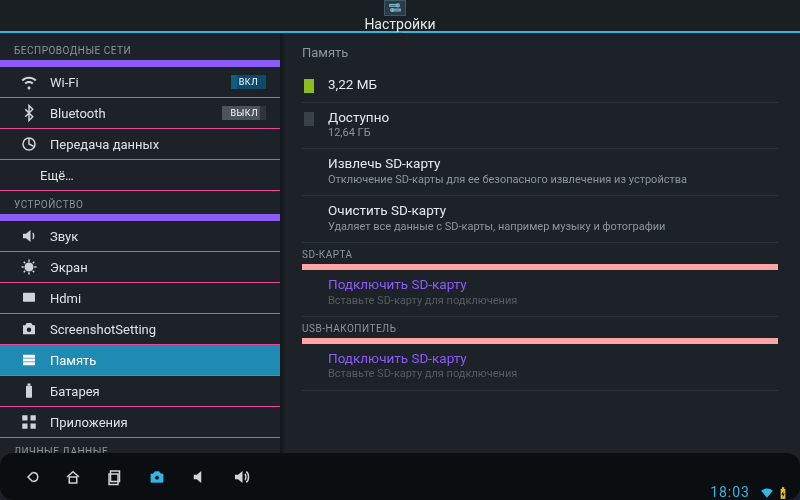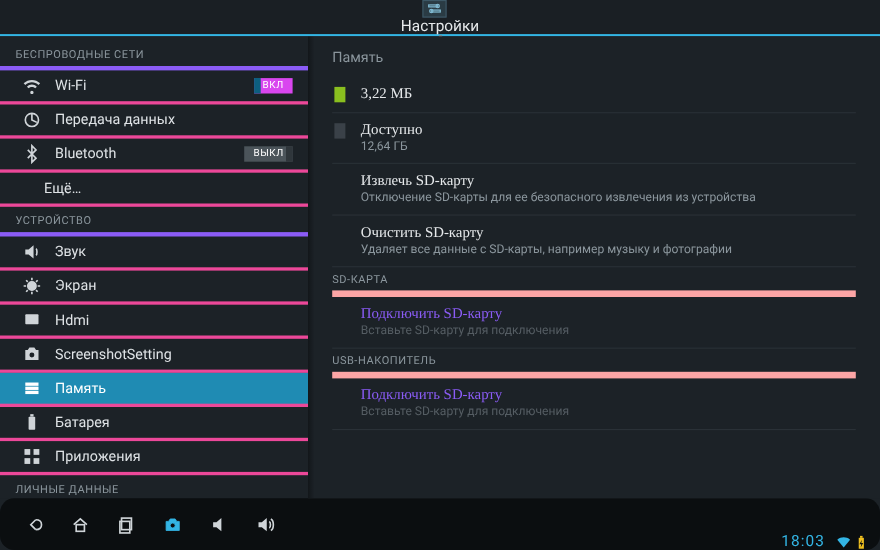--- a/index.html
+++ b/index.html
@@ -7,38 +7,38 @@
   .screen { width: 800px; height: 500px; background: #1c2227; display: flex; flex-direction: column; }
   .topbar { height: 33px; background: #1a1f24; border-bottom: 2px solid #33b5e5; display: flex; align-items: center; padding: 0 8px; color: #cfd4d8; flex-direction: column; }
   .topbar .app-icon { width: 22px; height: 22px; background: #2a3b44; border: 1px solid #3d5866; display: flex; align-items: center; justify-content: center; margin-right: 10px; }
   .topbar .app-icon svg { width: 14px; height: 14px; }
   .topbar .title { font-size: 14px; color: #e6e9eb; flex: 1; }
   .topbar .overflow { width: 24px; display: flex; flex-direction: column; align-items: center; gap: 3px; cursor: pointer; }
   .topbar .overflow span { width: 3px; height: 3px; background: #7d868c; }
 
   .content { flex: 1; display: flex; min-height: 0; }
   .sidebar { width: 280px; background: #1c2227; overflow: hidden; padding-top: 4px; }
-  .cat { color: #8b969d; font-size: 10px; letter-spacing: 0.5px; padding: 8px 14px 4px 14px; border-bottom: 4px solid #8b5cf6; }
-  .row { display: flex; align-items: center; height: 31px; padding: 0 14px 0 20px; color: #dfe3e6; font-size: 13px; border-bottom: 3px solid #ec4899; cursor: pointer; }
+  .cat { color: #8b969d; font-size: 10px; letter-spacing: 0.5px; padding: 8px 14px 4px 14px; border-bottom: 7px solid #8b5cf6; }
+  .row { display: flex; align-items: center; height: 31px; padding: 0 14px 0 20px; color: #dfe3e6; font-size: 13px; border-bottom: 1px solid #ec4899; cursor: pointer; }
   .row.indent { padding-left: 40px; }
   .row .ic { width: 18px; height: 18px; margin-right: 12px; display: flex; align-items: center; justify-content: center; color: #cfd4d8; }
   .row .lbl { flex: 1; white-space: nowrap; overflow: hidden; text-overflow: ellipsis; }
   .row.selected { background: #1f8bb3; color: #fff; }
   .toggle { font-size: 9px; padding: 2px 8px; letter-spacing: 0.5px; color: #fff; }
-  .toggle.on { background: #d946ef; box-shadow: inset 6px 0 0 #0d5f7f; margin-left: 24px; }
+  .toggle.on { background: #0c4a6e; box-shadow: inset 6px 0 0 #0d5f7f; margin-left: 24px; }
   .toggle.off { background: #4b545a; box-shadow: inset -6px 0 0 #2f363b; }
 
   .detail { flex: 1; background: #1c2227; padding: 6px 22px 0 22px; overflow: hidden; position: relative; }
   .detail::before { content:""; position:absolute; left:0; top:0; bottom:0; width:6px; background: linear-gradient(to right, rgba(0,0,0,0.35), transparent); }
   .dtitle { color: #8b969d; font-size: 13px; padding: 6px 0 10px 0; }
   .item { display: flex; gap: 14px; padding: 6px 0 8px 0; border-bottom: 1px solid #2a3137; }
   .swatch { width: 10px; height: 14px; margin-top: 3px; margin-left: 2px; flex-shrink: 0; }
   .swatch.none { visibility: hidden; }
   .it-main { flex: 1; min-width: 0; }
-  .it-title { color: #e6e9eb; font-size: 13.5px; line-height: 1.3; font-family: Liberation Serif, serif; }
+  .it-title { color: #e6e9eb; font-size: 13.5px; line-height: 1.3; }
   .it-sub { color: #8b969d; font-size: 11px; line-height: 1.3; }
   .item.disabled .it-title { color: #8b5cf6; }
   .item.disabled .it-sub { color: #555d63; }
   .dsub { color: #8b969d; font-size: 10px; letter-spacing: 0.5px; padding: 6px 0 4px 0; border-bottom: 6px solid #fca5a5; }
 
   .navbar { height: 47px; background: #0b0e10; display: flex; align-items: flex-end; padding: 0 10px; color: #cfd4d8; border-radius: 13px; }
   .navbtn { width: 42px; height: 100%; display: flex; align-items: center; justify-content: center; cursor: pointer; }
   .navbtn svg { width: 18px; height: 18px; }
   .navbtn.camera svg { fill: #33b5e5; stroke: #33b5e5; }
   .spacer { flex: 1; }
@@ -78,35 +78,35 @@
               <path d="M12 18c1.1 0 2 .9 2 2s-.9 2-2 2-2-.9-2-2 .9-2 2-2zm-6-5c3.3-3.3 8.7-3.3 12 0l-2 2c-2.2-2.2-5.8-2.2-8 0l-2-2zm-4-4c5.5-5.5 14.5-5.5 20 0l-2 2c-4.4-4.4-11.6-4.4-16 0l-2-2z"></path>
             </svg>
           </span>
         <span class="lbl">Wi-Fi</span>
         <span class="toggle on">ВКЛ</span>
       </div>
 
       <div class="row">
         <span class="ic">
             <svg viewBox="0 0 24 24" fill="none" stroke="#cfd4d8" stroke-width="2">
+              <path d="M7 7l10 10-5 5V2l5 5L7 17"></path>
+            </svg>
+          </span>
+        <span class="lbl">Bluetooth</span>
+        <span class="toggle off">ВЫКЛ</span>
+      </div>
+
+      <div class="row">
+        <span class="ic">
+            <svg viewBox="0 0 24 24" fill="none" stroke="#cfd4d8" stroke-width="2">
               <circle cx="12" cy="12" r="8"></circle>
               <path d="M12 4v8l6 3"></path>
             </svg>
           </span>
         <span class="lbl">Передача данных</span>
-      </div>
-
-      <div class="row">
-        <span class="ic">
-            <svg viewBox="0 0 24 24" fill="none" stroke="#cfd4d8" stroke-width="2">
-              <path d="M7 7l10 10-5 5V2l5 5L7 17"></path>
-            </svg>
-          </span>
-        <span class="lbl">Bluetooth</span>
-        <span class="toggle off">ВЫКЛ</span>
       </div>
 
       <div class="row indent">
         <span class="lbl">Ещё…</span>
       </div>
 
       <div class="cat">УСТРОЙСТВО</div>
 
       <div class="row">
         <span class="ic">

